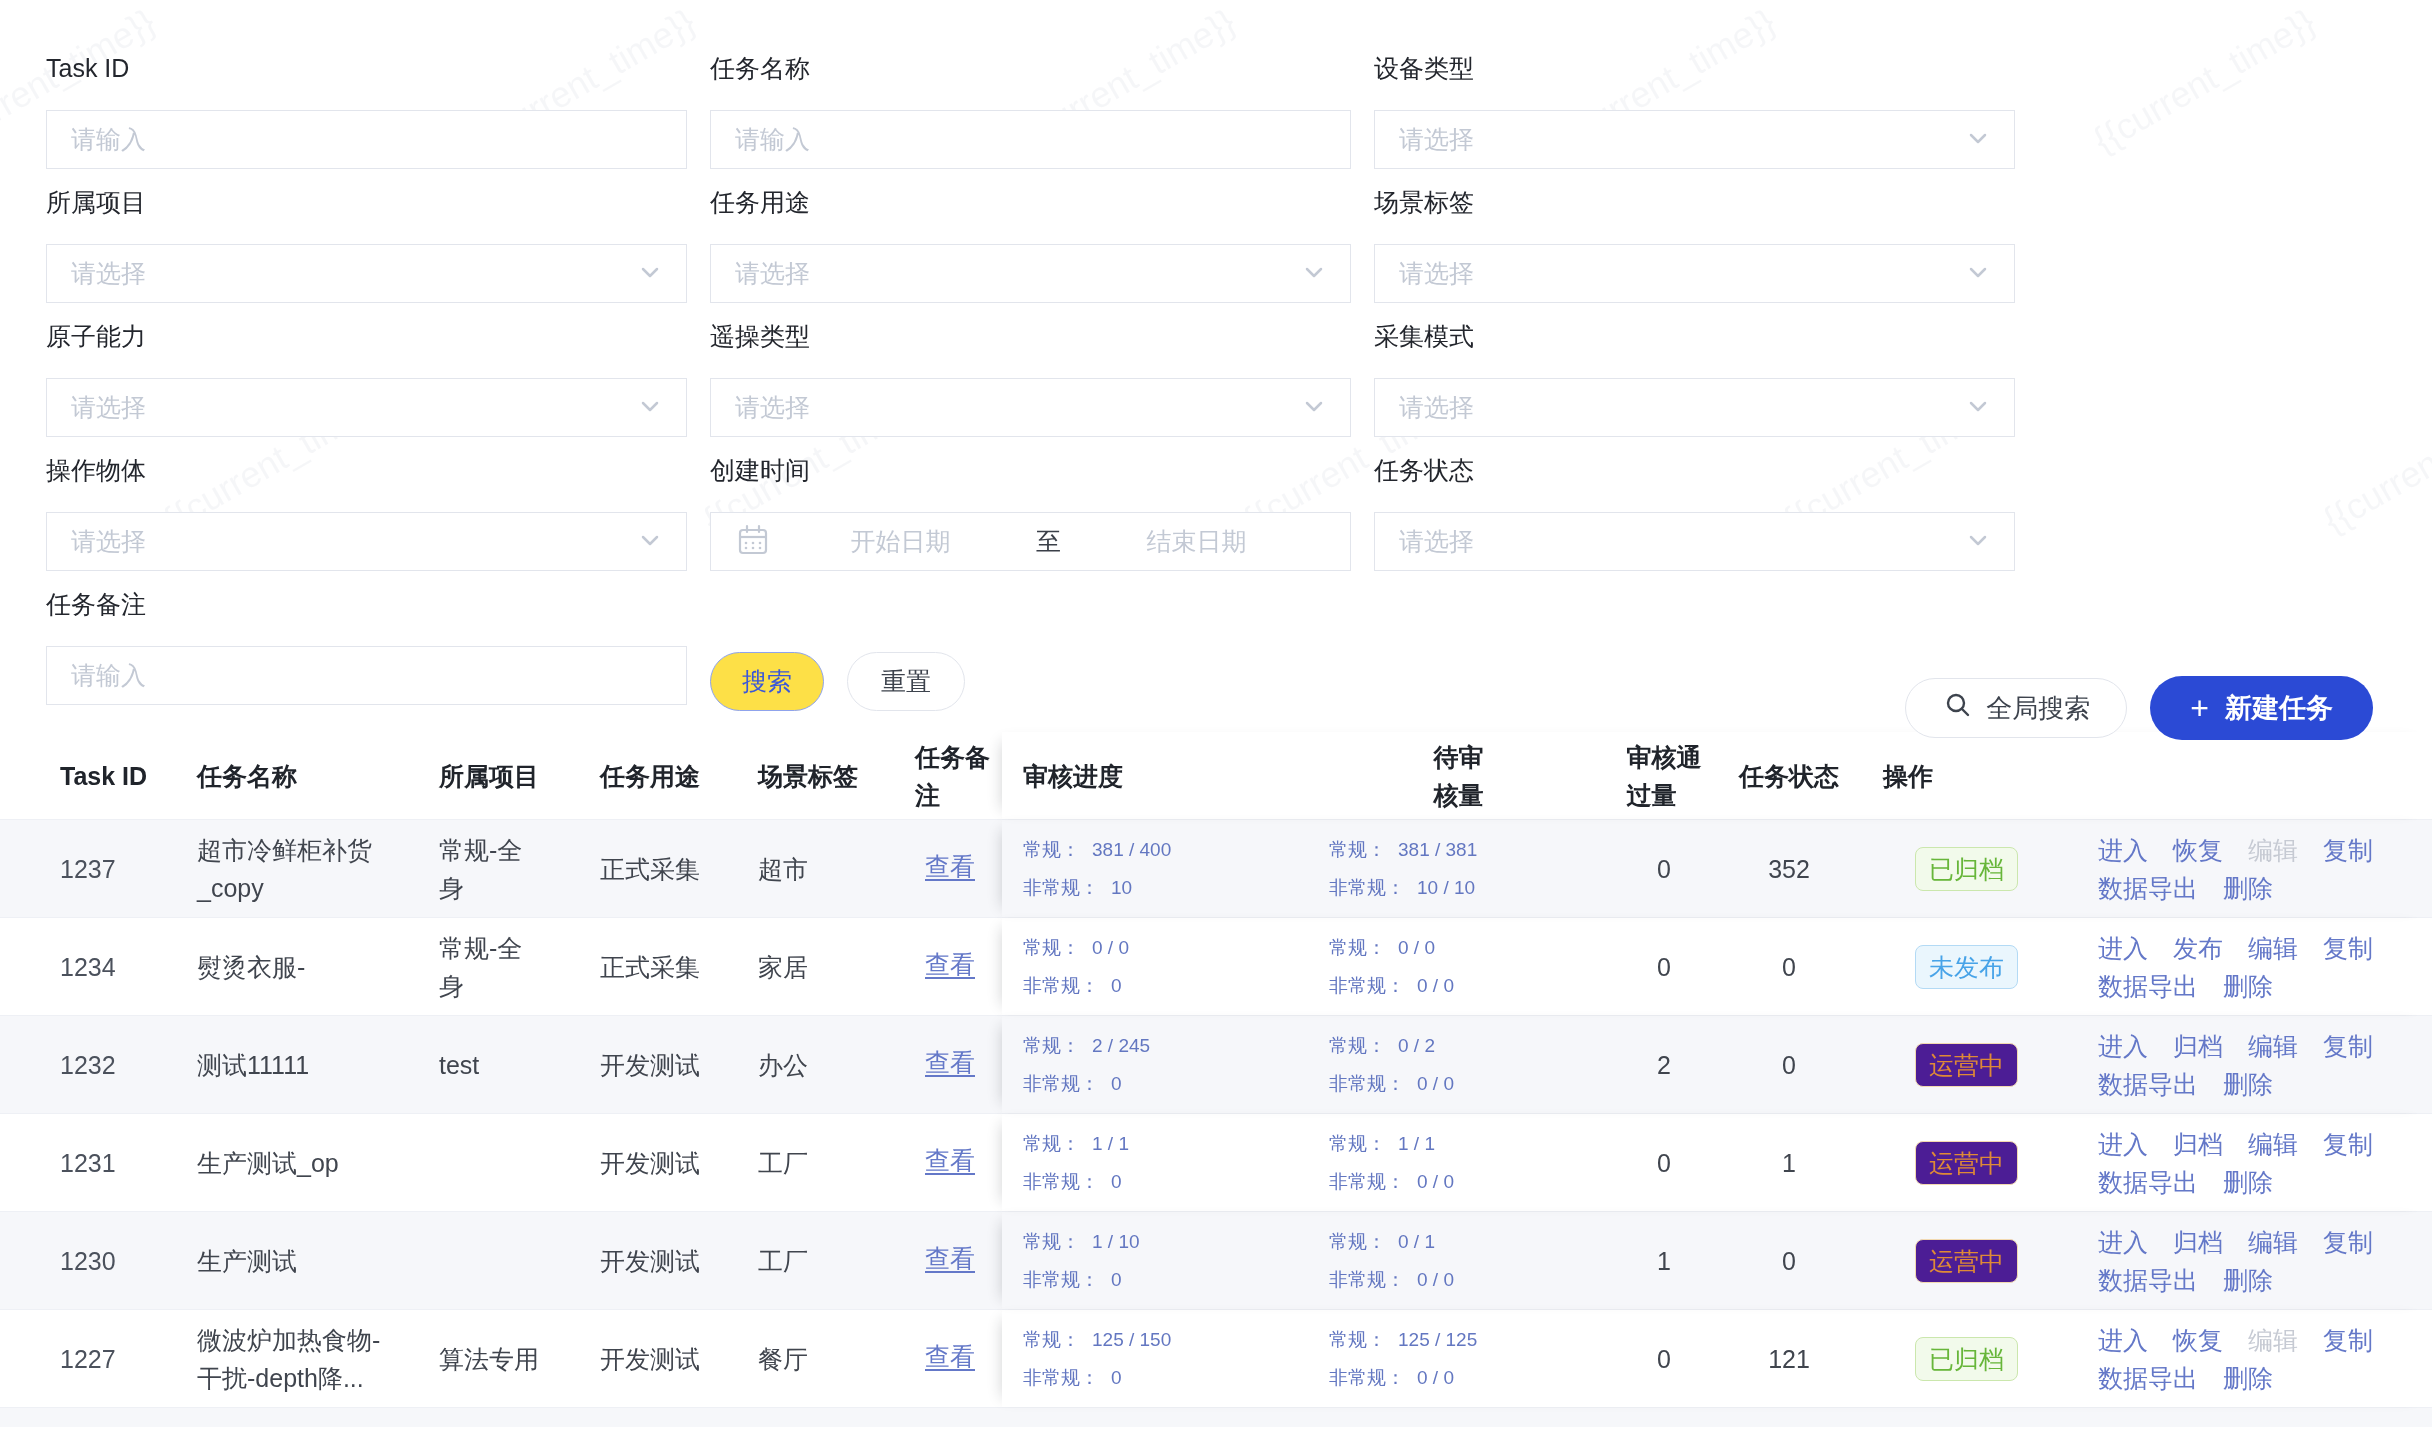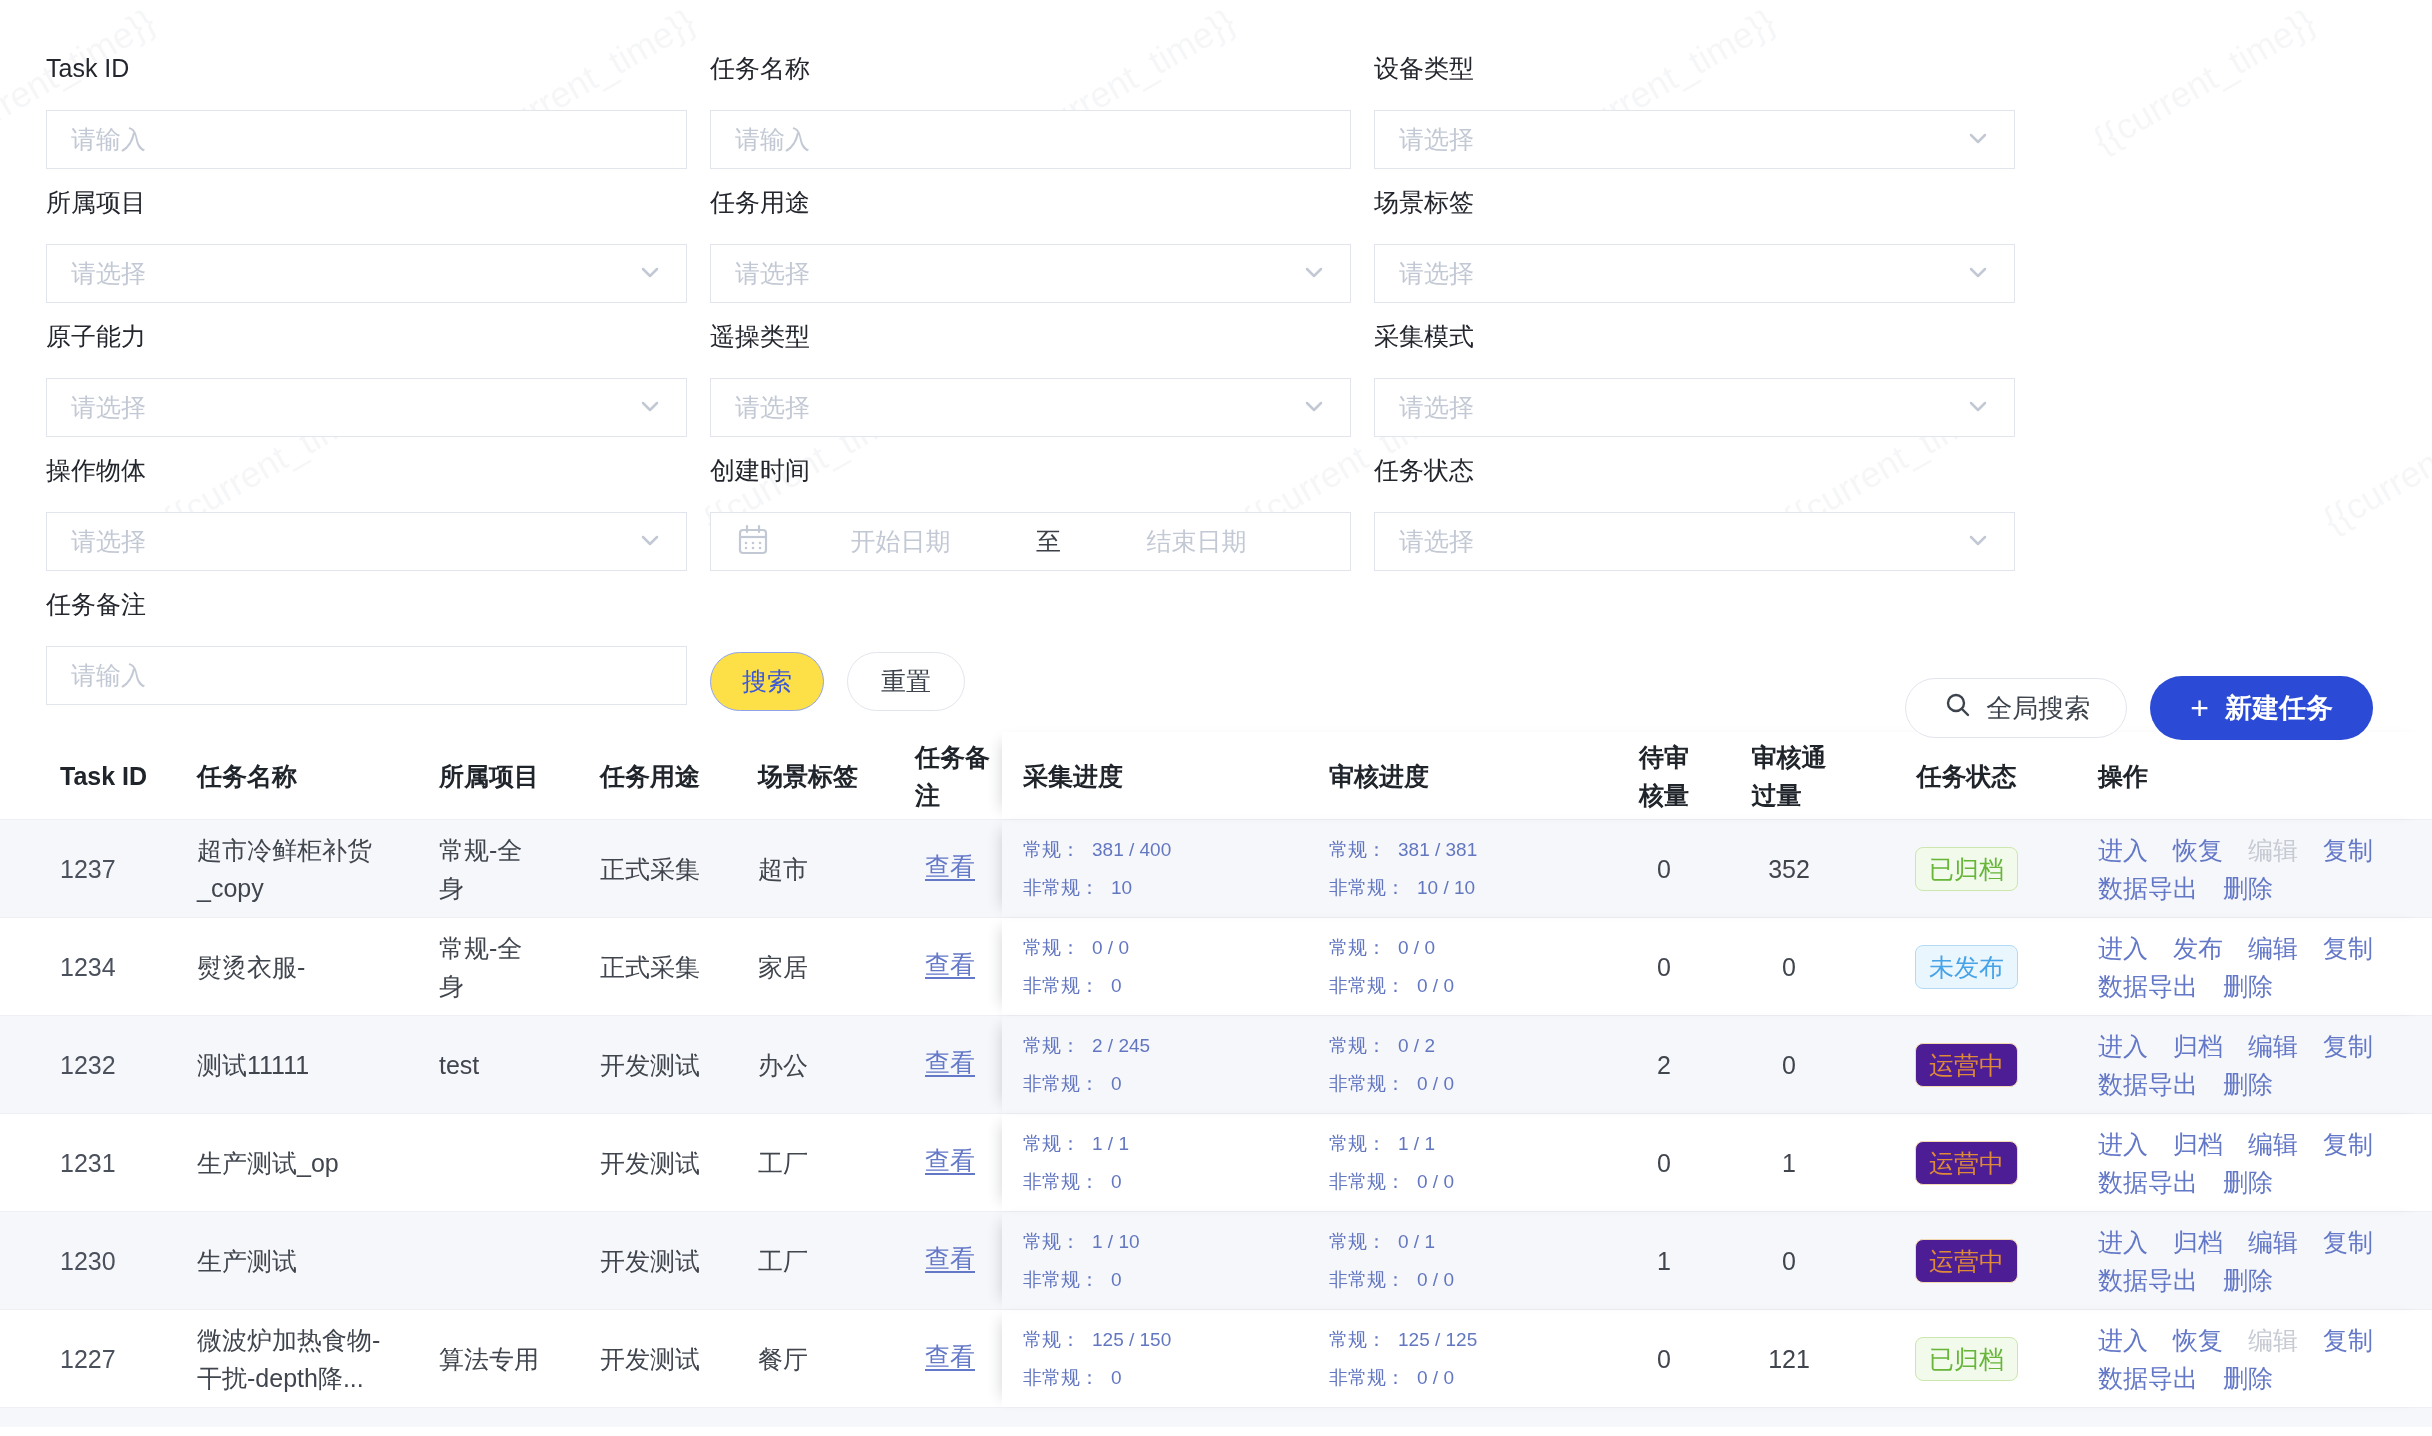--- a/index.html
+++ b/index.html
@@ -268,21 +268,20 @@
     <div class="trow thead">
       <div class="tleft">
         <div class="cell">Task ID</div>
         <div class="cell">任务名称</div>
         <div class="cell">所属项目</div>
         <div class="cell">任务用途</div>
         <div class="cell">场景标签</div>
         <div class="cell c-remark-h">任务备注</div>
       </div>
       <div class="tright">
-        <div class="cell c-collect">采集进度</div>
         <div class="cell c-review">审核进度</div>
         <div class="cell c-num">待审
 核量</div>
         <div class="cell c-num">审核通
 过量</div>
         <div class="cell c-status">任务状态</div>
         <div class="cell c-actions">操作</div>
       </div>
     </div>
     <div id="table-body">

